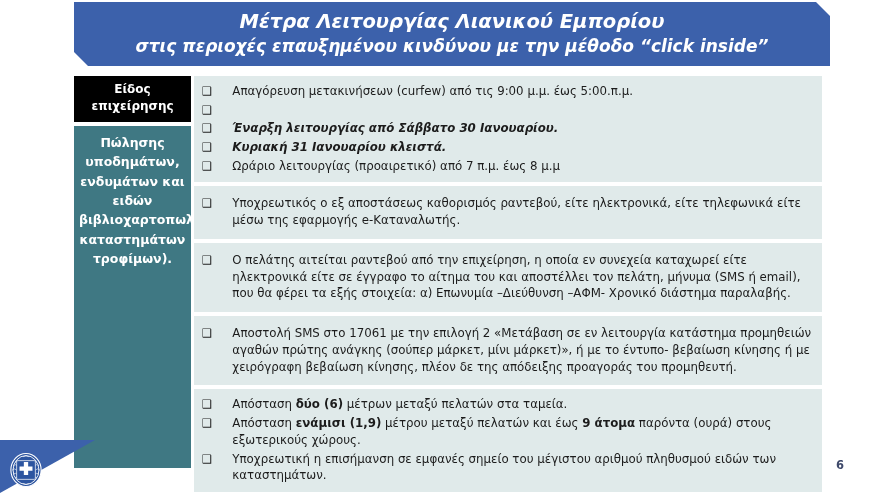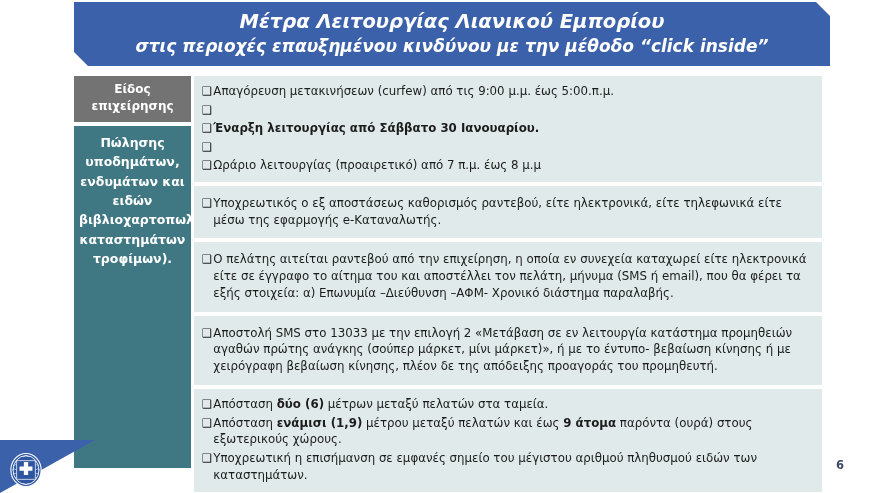--- a/index.html
+++ b/index.html
@@ -44,21 +44,21 @@
   #banner-line-2 { font-size: 17px; }
 
   
   #sidebar {
     position: absolute;
     left: 74px;
     top: 76px;
     width: 117px;
   }
   #sidebar-header {
-    background: #737373;
+    background: #000000;
     color: #ffffff;
     font-weight: bold;
     font-size: 12px;
     text-align: center;
     line-height: 1.45;
     padding: 5px 4px 6px 4px;
     box-sizing: border-box;
   }
   #sidebar-body {
     margin-top: 4px;
@@ -97,22 +97,22 @@
     margin: 0;
     padding: 1px 0;
   }
   .bullet-row .glyph {
     flex: 0 0 auto;
     font-size: 11.5px;
     line-height: 1.42;
     color: #1c1c1c;
     margin-right: 1px;
   }
-  .bullet-row .btext { flex: 1 1 auto; }
-  .bullet-row.bold .btext { font-weight: bold; }
+  .bullet-row .btext { flex: 1 1 auto; margin-left: 19px; }
+  .bullet-row.bold .btext { font-weight: bold; font-style: italic; }
   .bullet-row.spacious { padding: 3px 0; }
   b { font-weight: bold; }
 
   
   #footer-triangle {
     position: absolute;
     left: 0;
     top: 440px;
     width: 140px;
     height: 53px;
@@ -157,20 +157,21 @@
       </div>
       <div class="bullet-row">
         <span class="glyph">❑</span>
       </div>
       <div class="bullet-row bold">
         <span class="glyph">❑</span>
         <span class="btext">Έναρξη λειτουργίας από Σάββατο 30 Ιανουαρίου.</span>
       </div>
       <div class="bullet-row bold">
         <span class="glyph">❑</span>
+        <span class="btext">Κυριακή 31 Ιανουαρίου κλειστά.</span>
       </div>
       <div class="bullet-row">
         <span class="glyph">❑</span>
         <span class="btext"> Ωράριο λειτουργίας (προαιρετικό) από 7 π.μ. έως 8 μ.μ</span>
       </div>
     </div>
     <div class="content-block">
       <div class="bullet-row spacious">
         <span class="glyph">❑</span>
         <span class="btext"> Υποχρεωτικός ο εξ αποστάσεως καθορισμός ραντεβού, είτε ηλεκτρονικά, είτε τηλεφωνικά είτε μέσω της εφαρμογής e-Καταναλωτής.</span>
@@ -178,21 +179,21 @@
     </div>
     <div class="content-block">
       <div class="bullet-row spacious">
         <span class="glyph">❑</span>
         <span class="btext">Ο πελάτης αιτείται ραντεβού από την επιχείρηση, η οποία εν συνεχεία καταχωρεί είτε ηλεκτρονικά είτε σε έγγραφο το αίτημα του και αποστέλλει τον πελάτη, μήνυμα (SMS ή email), που θα φέρει τα εξής στοιχεία: α) Επωνυμία –Διεύθυνση –ΑΦΜ- Χρονικό διάστημα παραλαβής.</span>
       </div>
     </div>
     <div class="content-block">
       <div class="bullet-row spacious">
         <span class="glyph">❑</span>
-        <span class="btext">Αποστολή SMS στο 13033 με την επιλογή 2 «Μετάβαση σε εν λειτουργία κατάστημα προμηθειών αγαθών πρώτης ανάγκης (σούπερ μάρκετ, μίνι μάρκετ)», ή  με το έντυπο- βεβαίωση κίνησης ή με χειρόγραφη βεβαίωση κίνησης, πλέον δε της απόδειξης προαγοράς του προμηθευτή.</span>
+        <span class="btext">Αποστολή SMS στο 17061 με την επιλογή 2 «Μετάβαση σε εν λειτουργία κατάστημα προμηθειών αγαθών πρώτης ανάγκης (σούπερ μάρκετ, μίνι μάρκετ)», ή  με το έντυπο- βεβαίωση κίνησης ή με χειρόγραφη βεβαίωση κίνησης, πλέον δε της απόδειξης προαγοράς του προμηθευτή.</span>
       </div>
     </div>
     <div class="content-block">
       <div class="bullet-row">
         <span class="glyph">❑</span>
         <span class="btext"> Απόσταση <b>δύο (6)</b> μέτρων μεταξύ πελατών στα ταμεία.</span>
       </div>
       <div class="bullet-row">
         <span class="glyph">❑</span>
         <span class="btext">Απόσταση <b>ενάμισι (1,9)</b> μέτρου μεταξύ πελατών και έως <b>9 άτομα</b> παρόντα (ουρά) στους εξωτερικούς χώρους.</span>

